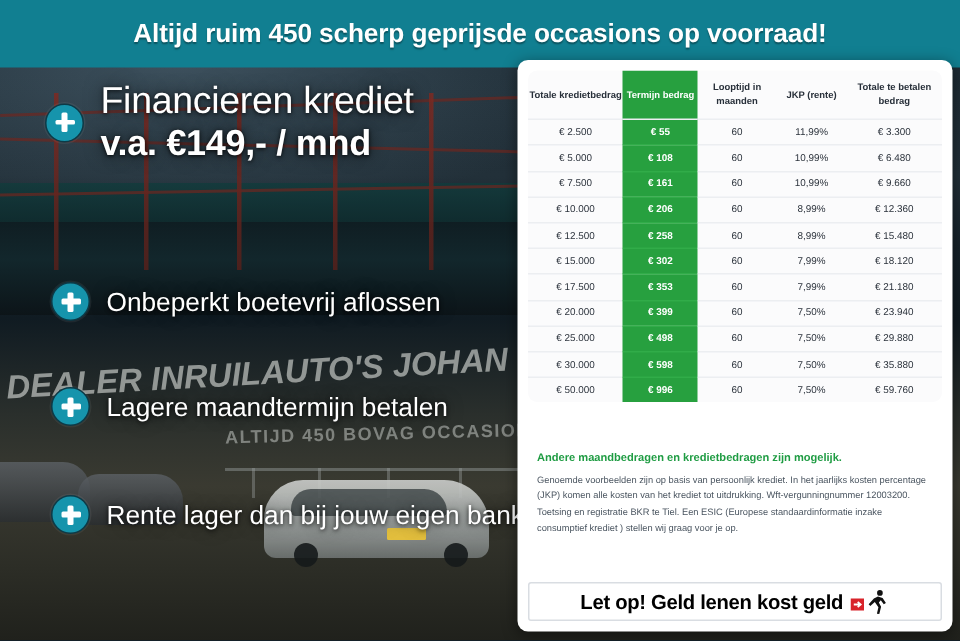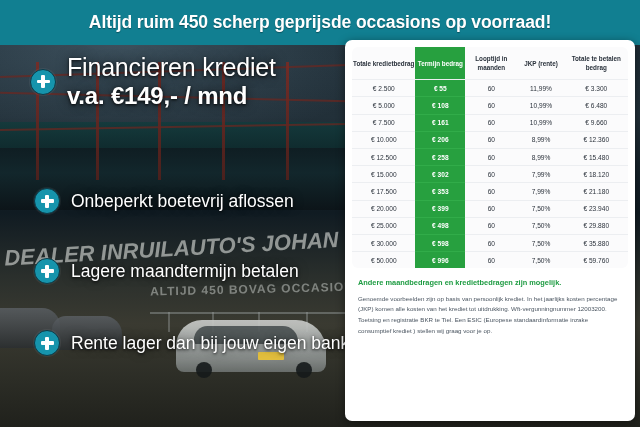--- a/index.html
+++ b/index.html
@@ -159,21 +159,21 @@
   .feature-3 .feature-label,
   .feature-4 .feature-label { font-size: 17.5px; }
 
   
   .card {
     position: absolute; left: 345px; top: 40px; width: 290px; height: 381px;
     background: #ffffff;
     border-radius: 7px;
     box-shadow: 0 2px 10px rgba(0,0,0,.45);
     overflow: hidden;
-    display: flex; flex-direction: column;
+    display: flex; flex-direction: column; gap: 22px;
   }
   .table-wrap {
     margin: 7px 7px 0 7px;
     background: #fbfbfc;
     border-radius: 6px;
     overflow: hidden;
     position: relative;
   }
   table { width: 100%; border-collapse: collapse; table-layout: fixed; }
   th {
@@ -378,14 +378,27 @@
             </tr>
           </tbody>
       </table>
     </div>
 
     <div class="card-note">
       <div class="note-title">Andere maandbedragen en kredietbedragen zijn mogelijk.</div>
       <div class="note-body">Genoemde voorbeelden zijn op basis van persoonlijk krediet. In het jaarlijks kosten percentage (JKP) komen alle kosten van het krediet tot uitdrukking. Wft-vergunningnummer 12003200. Toetsing en registratie BKR te Tiel. Een ESIC (Europese standaardinformatie inzake consumptief krediet ) stellen wij graag voor je op.</div>
     </div>
 
+    <div class="warn-bar">
+      <span class="warn-text">Let op! Geld lenen kost geld</span>
+      <span class="afm-logo">
+        <svg width="26" height="17" viewBox="0 0 26 17" aria-hidden="true">
+          <rect x="0" y="6" width="9" height="8" fill="#d8232a"></rect>
+          <path d="M2.2 10h4.2M4.8 8.2L6.8 10 4.8 11.8" stroke="#ffffff" stroke-width="1.2" fill="none"></path>
+          <g fill="#111111">
+            <circle cx="19.6" cy="2.3" r="1.9"></circle>
+            <path d="M18.3 4.6 L21.4 5.6 L23.6 9.0 L22.2 9.9 L20.2 7.2 L18.9 8.6 L20.4 11.5 L19.2 16.4 L17.6 16.1 L18.6 11.8 L16.2 8.4 L13.2 11.0 L12.1 9.8 L15.6 6.0 Z"></path>
+          </g>
+        </svg>
+      </span>
+    </div>
   </div>
 </div>
 
 </body></html>

